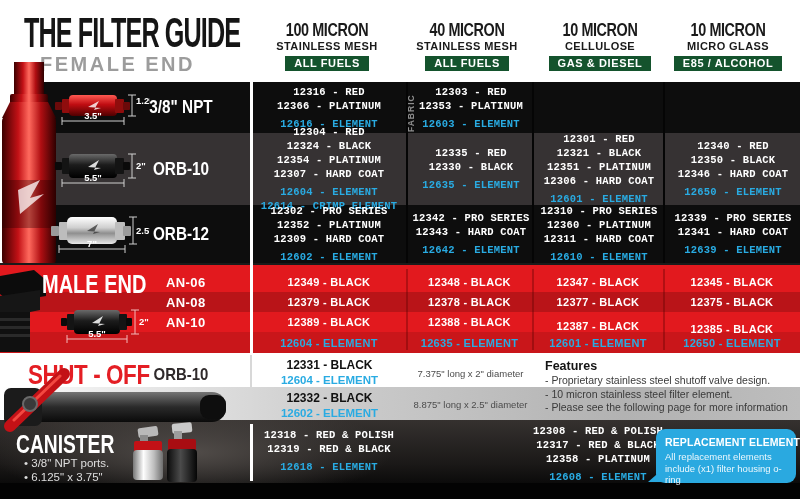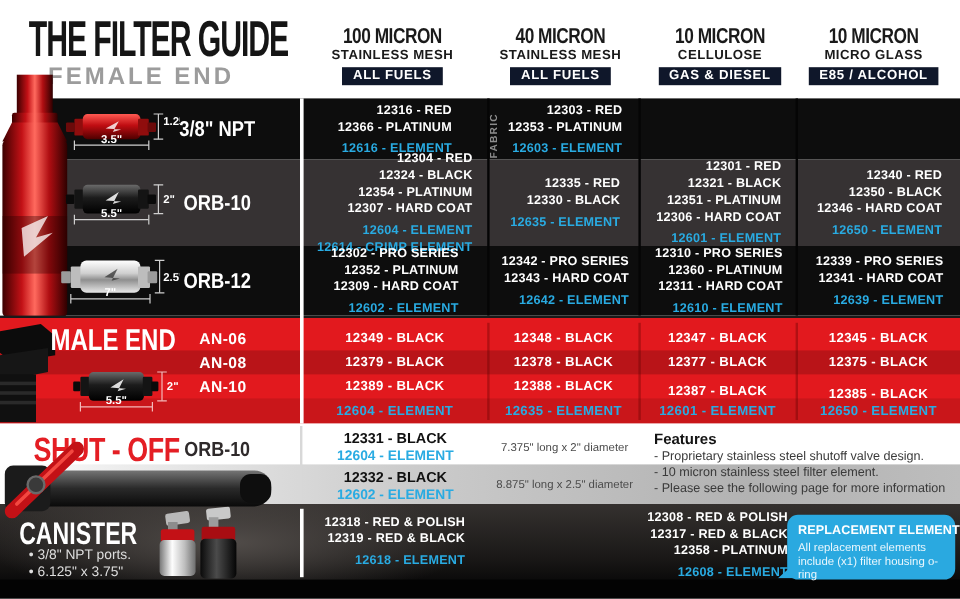--- a/index.html
+++ b/index.html
@@ -22,39 +22,39 @@
   .colhead { text-align:center; }
   .colhead .micron {
     font-size:18px; font-weight:900; color:#1a1a1a; letter-spacing:-.5px;
     transform:scaleX(.80); white-space:nowrap; line-height:19px;
   }
   .colhead .media {
     font-size:11px; font-weight:700; color:#1a1a1a; letter-spacing:.4px; line-height:13px; white-space:nowrap;
   }
   .colhead .badge {
     display:inline-block; margin-top:3px; padding:1px 9px 2px 9px;
-    background:#0f172a; color:#fff; font-size:11px; font-weight:700; letter-spacing:.6px; white-space:nowrap;
+    background:#14532d; color:#fff; font-size:11px; font-weight:700; letter-spacing:.6px; white-space:nowrap;
   }
 
   
   .band-black { background:#0d0d0d; }
   .band-gray  { background:#363233; }
   .vline-black { width:2px; background:#050505; }
   .vline-white { width:3px; background:#ffffff; }
 
   .rowname {
     width:96px; text-align:center; color:#fff; font-size:18px; font-weight:900;
     transform:scaleX(.85); white-space:nowrap;
   }
   .fabric {
     color:#8d8d8d; font-size:8.5px; font-weight:700; letter-spacing:1px;
     writing-mode:vertical-rl; transform:rotate(180deg); white-space:nowrap;
   }
   .fcell { display:flex; align-items:center; justify-content:center; text-align:center; }
-  .fcell .inner { display:inline-block; text-align:right; }
+  .fcell .inner { display:inline-block; text-align:center;font-family:Liberation Mono, monospace; }
   .pn { font-size:10.5px; line-height:14px; font-weight:700; color:#fff; letter-spacing:.2px; white-space:nowrap; }
   .el { color:#29abe2; }
   .elist { margin-top:4px; }
 
   
   .male-base { background:#e2191e; }
   .stripe-dark { background:rgba(0,0,0,.18); }
   .stripe-mid  { background:rgba(0,0,0,.11); }
   .male-divider { width:2px; background:rgba(90,0,0,.35); }
   .male-label {

